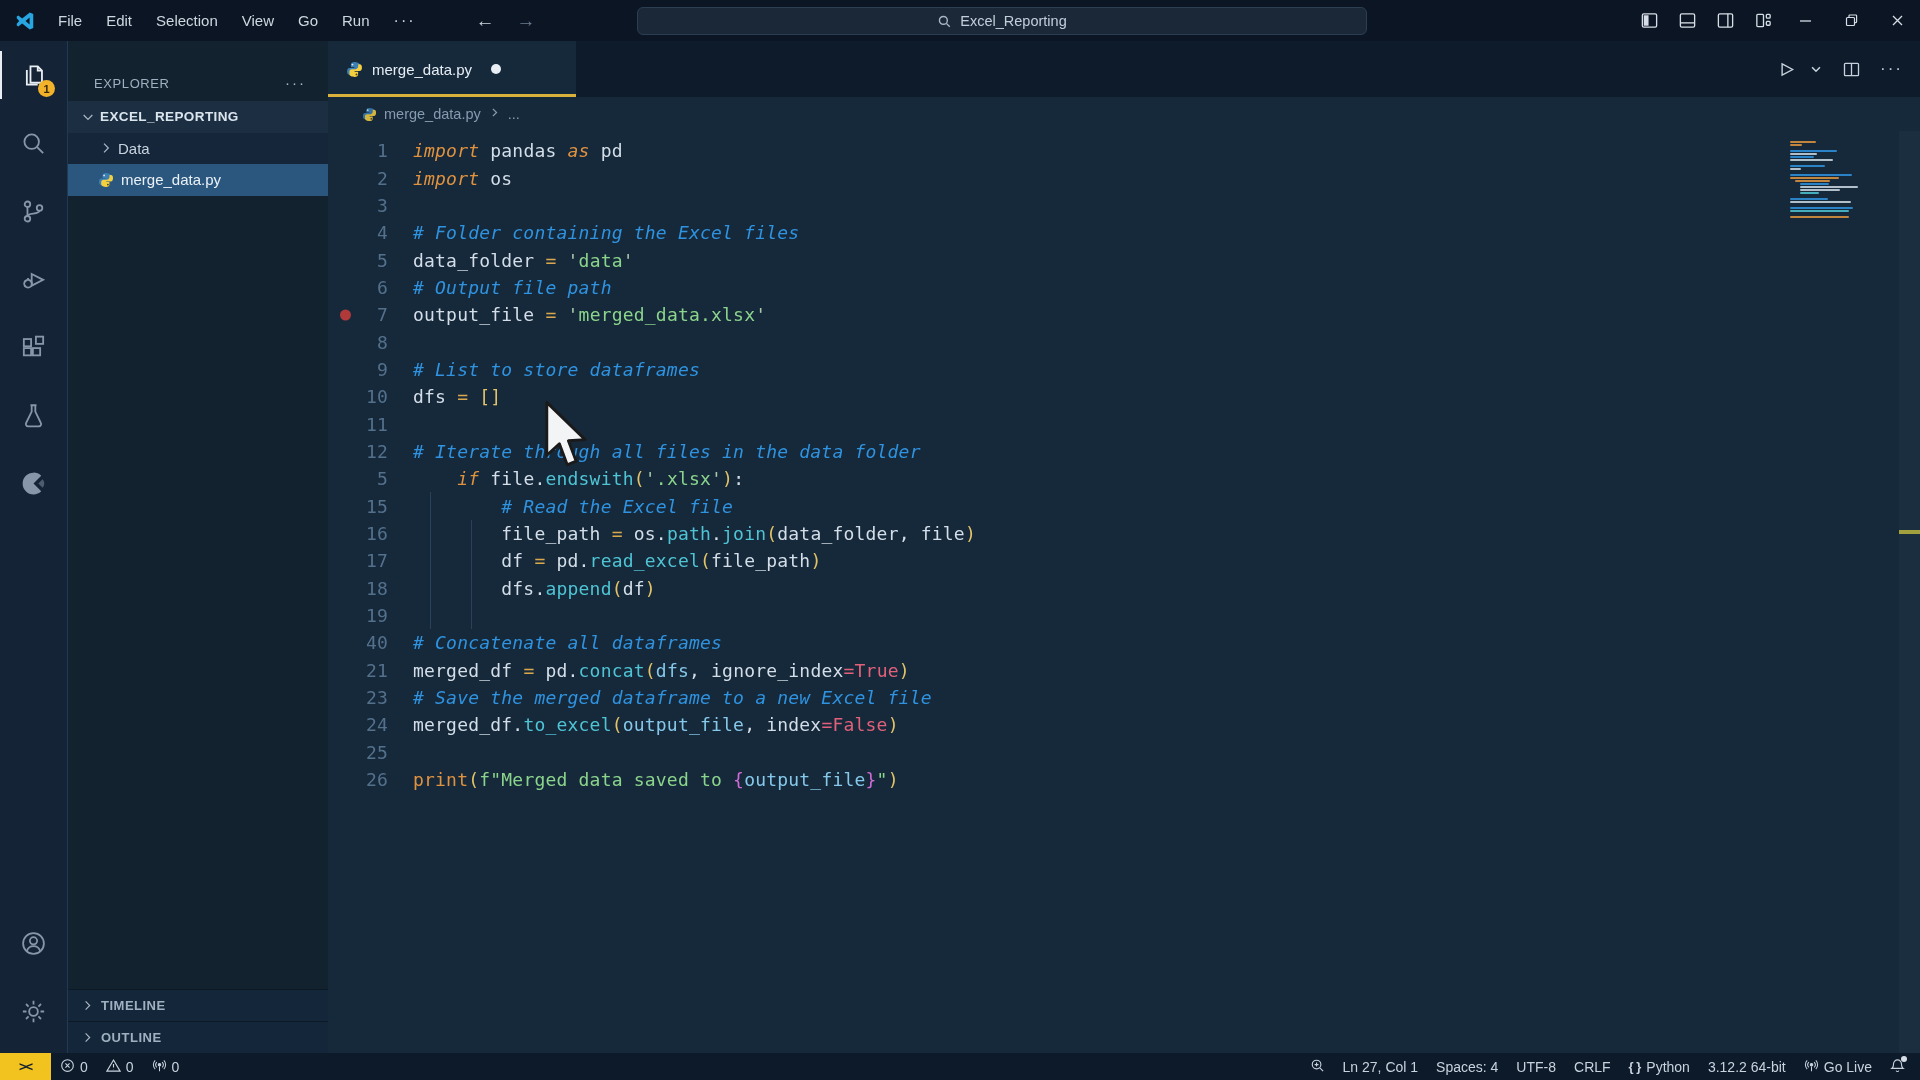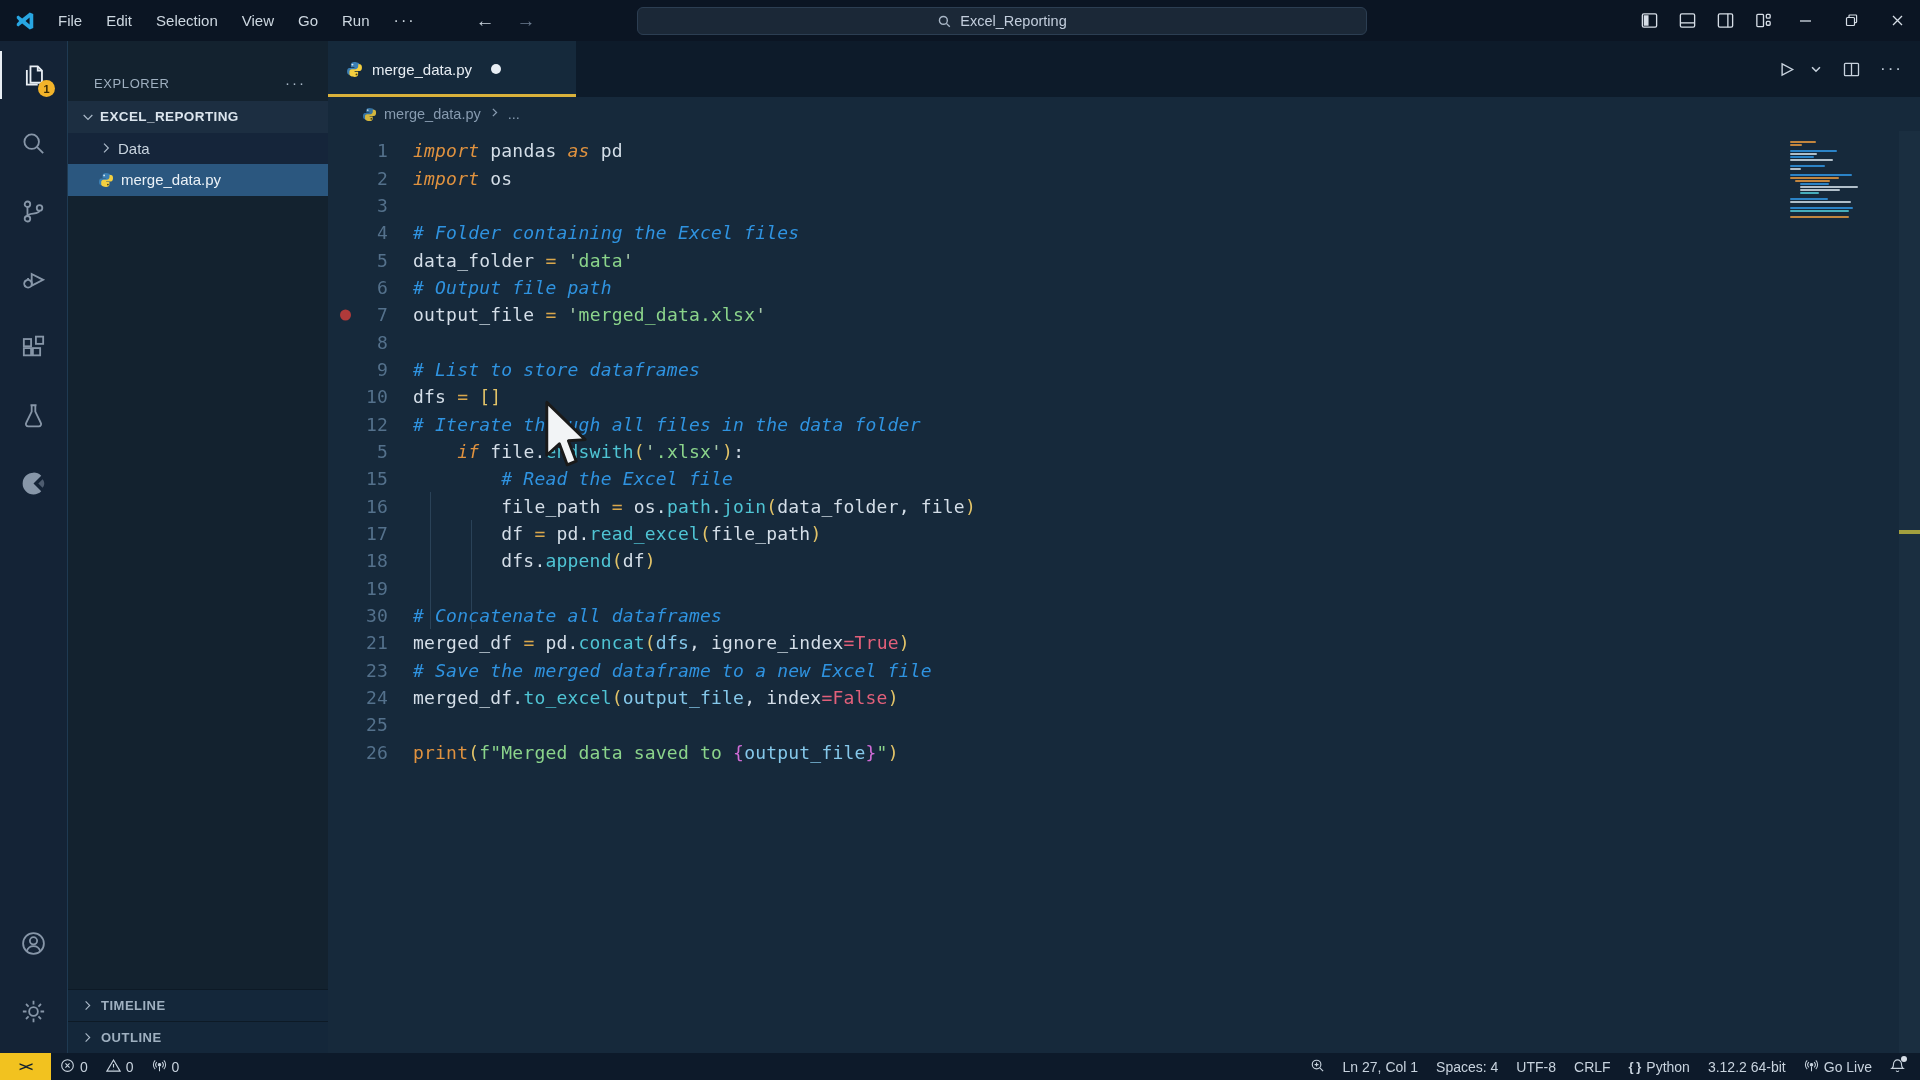--- a/index.html
+++ b/index.html
@@ -369,28 +369,29 @@
           <div class="code-line"><span class="lineno">1</span><span class="line-content"><span class="kw">import</span><span class="t"> pandas </span><span class="kw">as</span><span class="t"> pd</span></span></div>
           <div class="code-line"><span class="lineno">2</span><span class="line-content"><span class="kw">import</span><span class="t"> os</span></span></div>
           <div class="code-line"><span class="lineno">3</span><span class="line-content"></span></div>
           <div class="code-line"><span class="lineno">4</span><span class="line-content"><span class="cm"># Folder containing the Excel files</span></span></div>
           <div class="code-line"><span class="lineno">5</span><span class="line-content"><span class="t">data_folder </span><span class="op">=</span><span class="t"> </span><span class="q">'</span><span class="st">data</span><span class="q">'</span></span></div>
           <div class="code-line"><span class="lineno">6</span><span class="line-content"><span class="cm"># Output file path</span></span></div>
           <div class="code-line"><span class="bp"></span><span class="lineno">7</span><span class="line-content"><span class="t">output_file </span><span class="op">=</span><span class="t"> </span><span class="q">'</span><span class="st">merged_data.xlsx</span><span class="q">'</span></span></div>
           <div class="code-line"><span class="lineno">8</span><span class="line-content"></span></div>
           <div class="code-line"><span class="lineno">9</span><span class="line-content"><span class="cm"># List to store dataframes</span></span></div>
           <div class="code-line"><span class="lineno">10</span><span class="line-content"><span class="t">dfs </span><span class="op">=</span><span class="t"> </span><span class="br">[]</span></span></div>
+          <div class="code-line"><span class="lineno">11</span><span class="line-content"></span></div>
           <div class="code-line"><span class="lineno">12</span><span class="line-content"><span class="cm"># Iterate through all files in the data folder</span></span></div>
           <div class="code-line"><span class="lineno">5</span><span class="line-content"><span class="t">    </span><span class="kw">if</span><span class="t"> file.</span><span class="fn">endswith</span><span class="br">(</span><span class="q">'</span><span class="st">.xlsx</span><span class="q">'</span><span class="br">)</span><span class="t">:</span></span></div>
           <div class="code-line"><span class="lineno">15</span><span class="line-content"><span class="t">        </span><span class="cm"># Read the Excel file</span></span></div>
           <div class="code-line"><span class="lineno">16</span><span class="line-content"><span class="t">        file_path </span><span class="op">=</span><span class="t"> os.</span><span class="fn">path</span><span class="t">.</span><span class="fn">join</span><span class="br">(</span><span class="t">data_folder, file</span><span class="br">)</span></span></div>
           <div class="code-line"><span class="lineno">17</span><span class="line-content"><span class="t">        df </span><span class="op">=</span><span class="t"> pd.</span><span class="fn">read_excel</span><span class="br">(</span><span class="t">file_path</span><span class="br">)</span></span></div>
           <div class="code-line"><span class="lineno">18</span><span class="line-content"><span class="t">        dfs.</span><span class="fn">append</span><span class="br">(</span><span class="t">df</span><span class="br">)</span></span></div>
           <div class="code-line"><span class="lineno">19</span><span class="line-content"></span></div>
-          <div class="code-line"><span class="lineno">30</span><span class="line-content"><span class="cm"># Concatenate all dataframes</span></span></div>
+          <div class="code-line"><span class="lineno">40</span><span class="line-content"><span class="cm"># Concatenate all dataframes</span></span></div>
           <div class="code-line"><span class="lineno">21</span><span class="line-content"><span class="t">merged_df </span><span class="op">=</span><span class="t"> pd.</span><span class="fn">concat</span><span class="br">(</span><span class="vr">dfs</span><span class="t">, ignore_index</span><span class="bl">=True</span><span class="br">)</span></span></div>
           <div class="code-line"><span class="lineno">23</span><span class="line-content"><span class="cm"># Save the merged dataframe to a new Excel file</span></span></div>
           <div class="code-line"><span class="lineno">24</span><span class="line-content"><span class="t">merged_df.</span><span class="fn">to_excel</span><span class="br">(</span><span class="vr">output_file</span><span class="t">, index</span><span class="bl">=False</span><span class="br">)</span></span></div>
           <div class="code-line"><span class="lineno">25</span><span class="line-content"></span></div>
           <div class="code-line"><span class="lineno">26</span><span class="line-content"><span class="kw2">print</span><span class="br">(</span><span class="st">f"Merged data saved to </span><span class="fb">{</span><span class="vr">output_file</span><span class="fb">}</span><span class="st">"</span><span class="br">)</span></span></div>
         </div>
     </div>
 
     <div id="minimap">
         <div class="mm-line" style="top: 0px; left: 0px; width: 25.65px; background: rgb(224, 149, 64);"></div>

